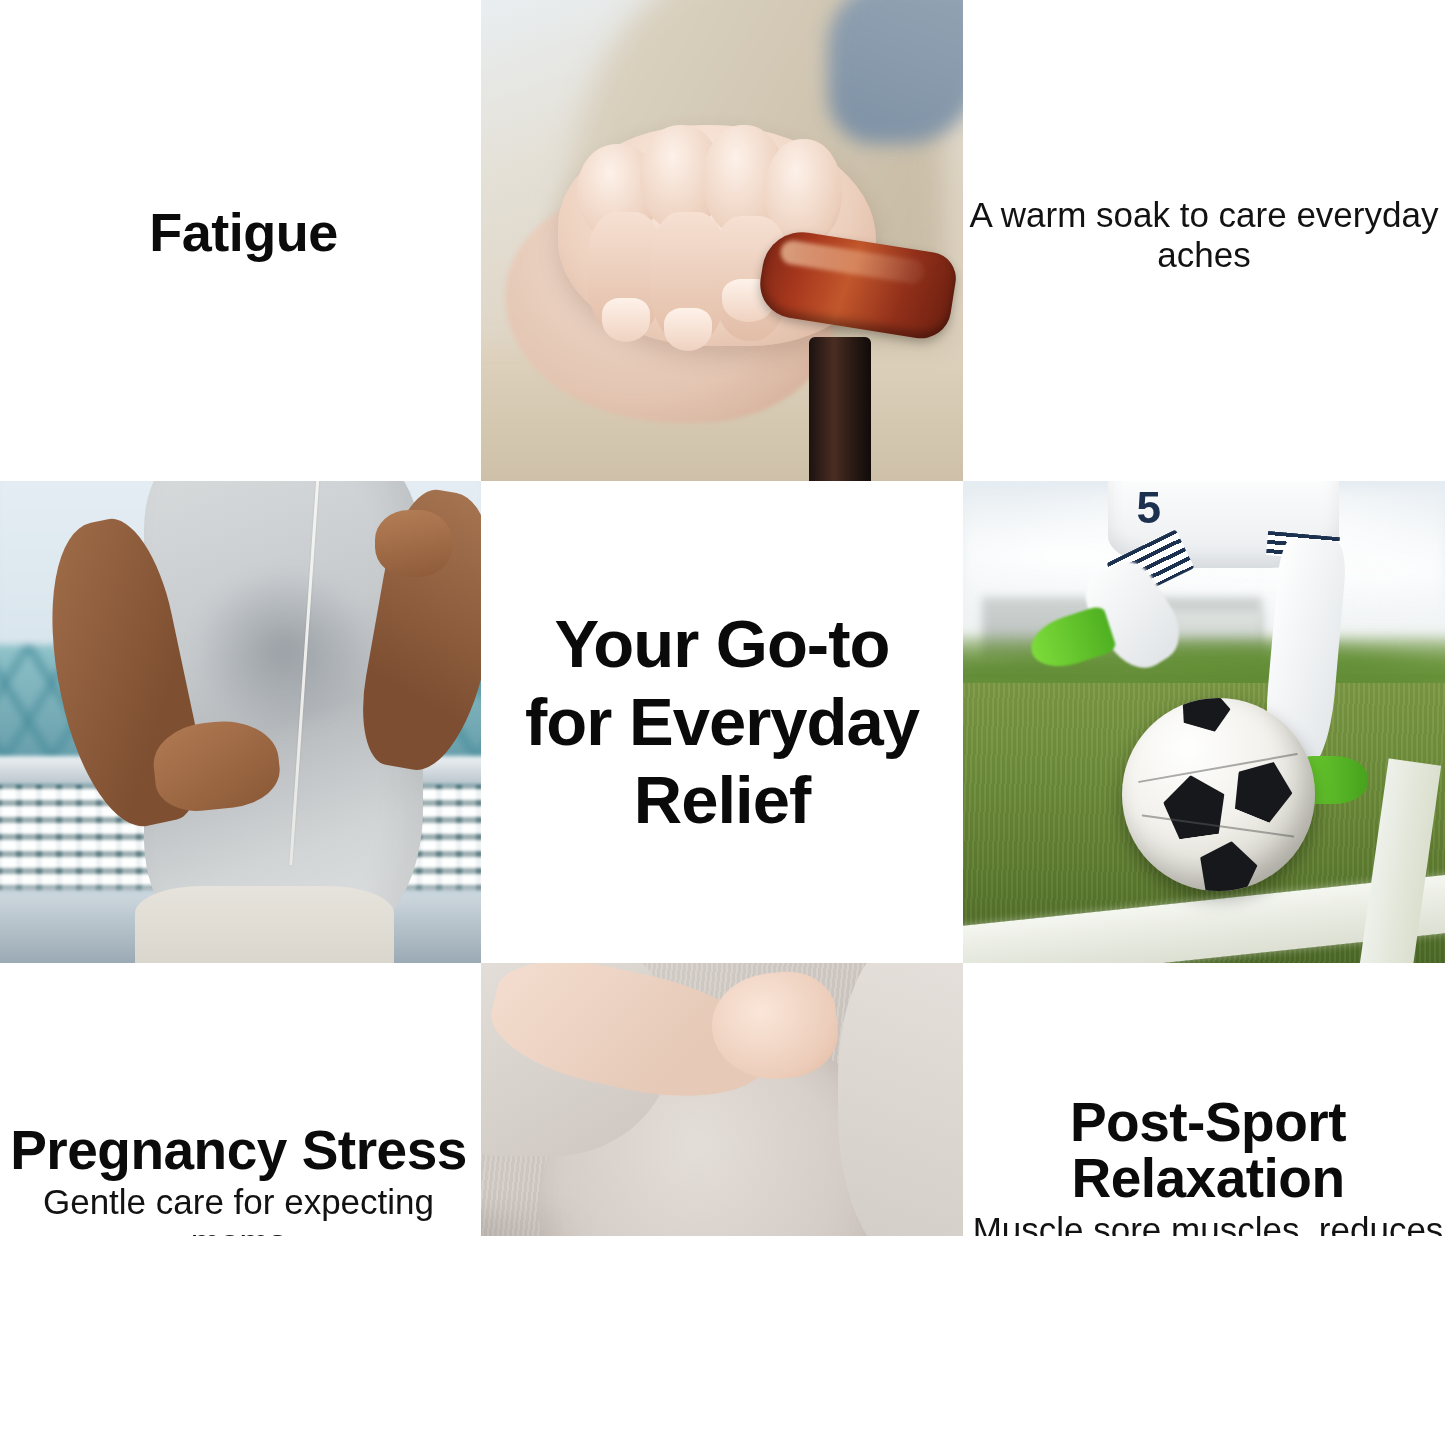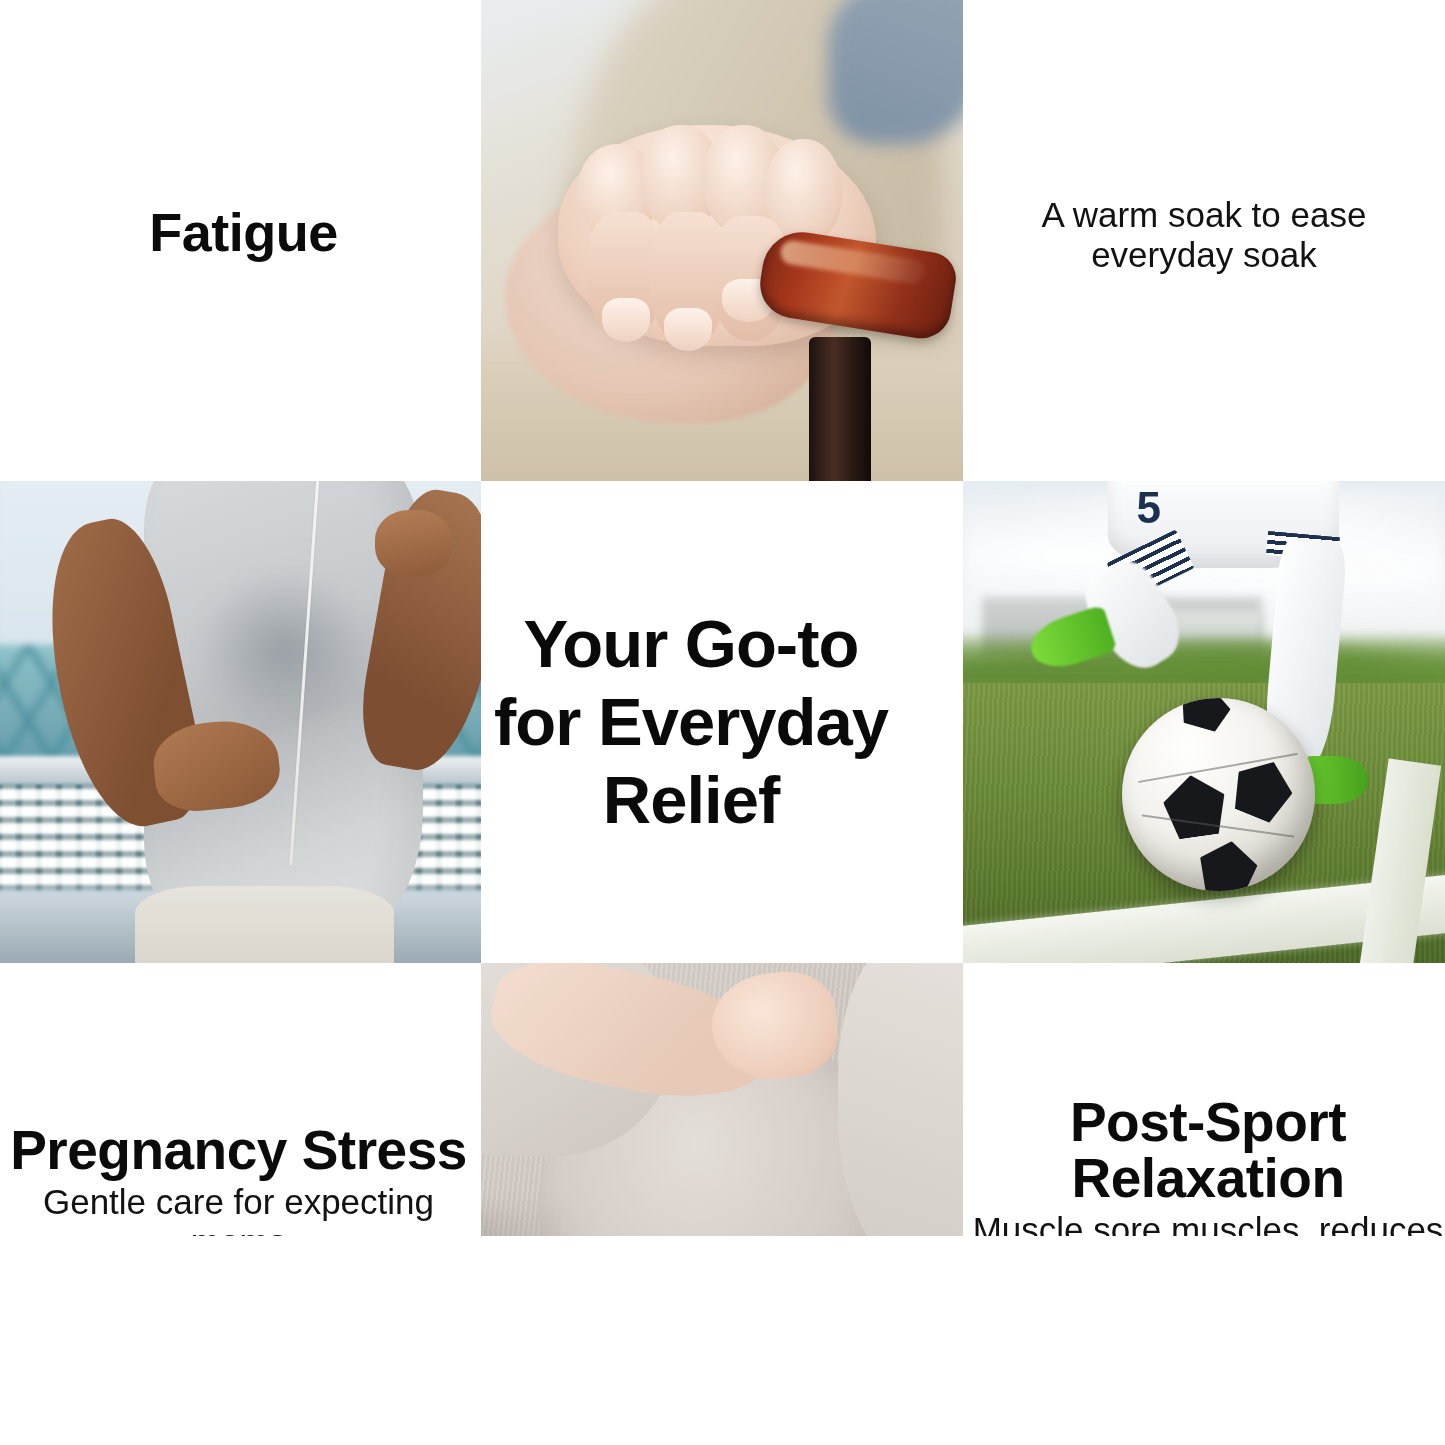--- a/index.html
+++ b/index.html
@@ -63,20 +63,21 @@
   .tr .inner { transform: translate(0px, -8px); }
   .bl .inner { transform: translate(-2px, -12px); }
   .br .inner { transform: translate(4px, -12px); }
   .bl .headline { font-size: 55px; }
   .br .headline { font-size: 55px; }
 
   
   .center-cell {
     display: flex;
     align-items: center;
+    justify-content: center;
     background: #ffffff;
   }
   .center-cell .center-title {
     font-size: 67px;
     font-weight: bold;
     line-height: 1.16;
     color: #0a0a0a;
     text-align: center;
     letter-spacing: -1px;
     max-width: 420px;
@@ -448,21 +449,21 @@
       <div class="nail n2"></div>
       <div class="nail n3"></div>
       <div class="cane-handle"></div>
       <div class="cane-gloss"></div>
       <div class="cane-shaft"></div>
     </div>
   </div>
 
   <div class="cell text-cell tr">
     <div class="inner">
-      <div class="sub">A warm soak to ease everyday soak</div>
+      <div class="sub">A warm soak to care everyday aches</div>
     </div>
   </div>
 
   <div class="cell">
     <div class="photo p-runner">
       <div class="sky"></div>
       <div class="truss"></div>
       <div class="rail-top"></div>
       <div class="mesh"></div>
       <div class="rail-bottom"></div>

